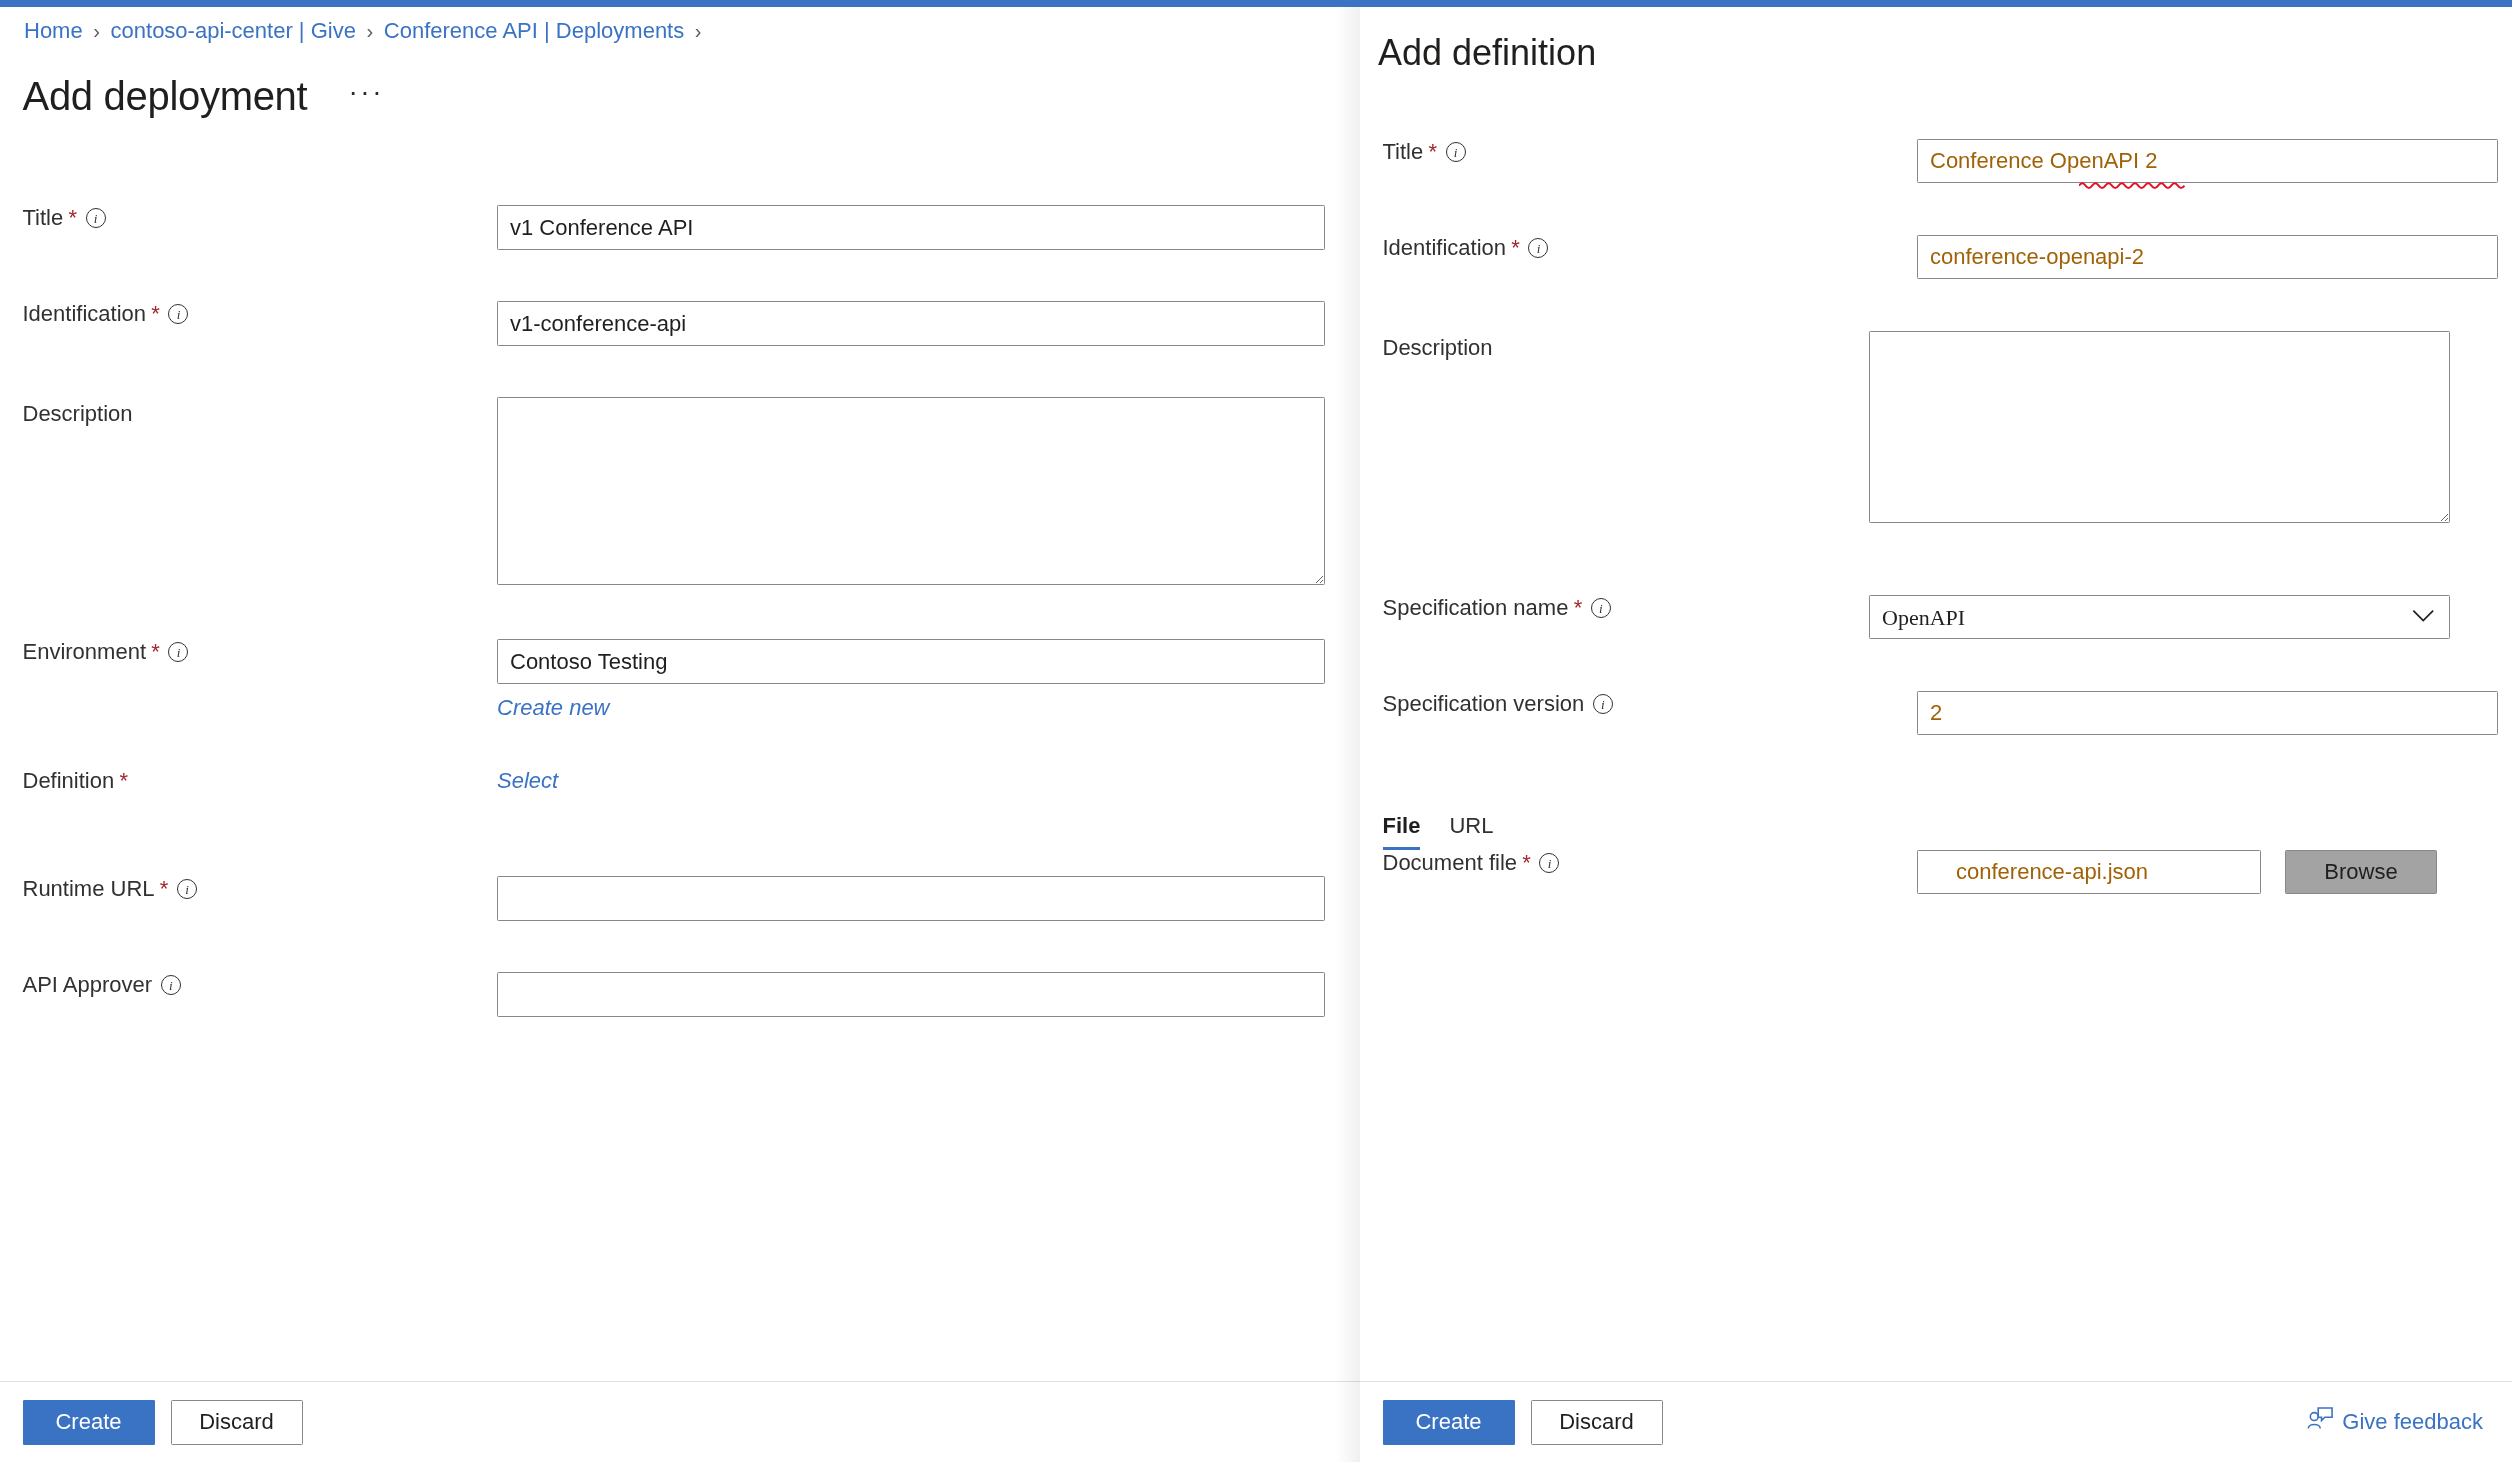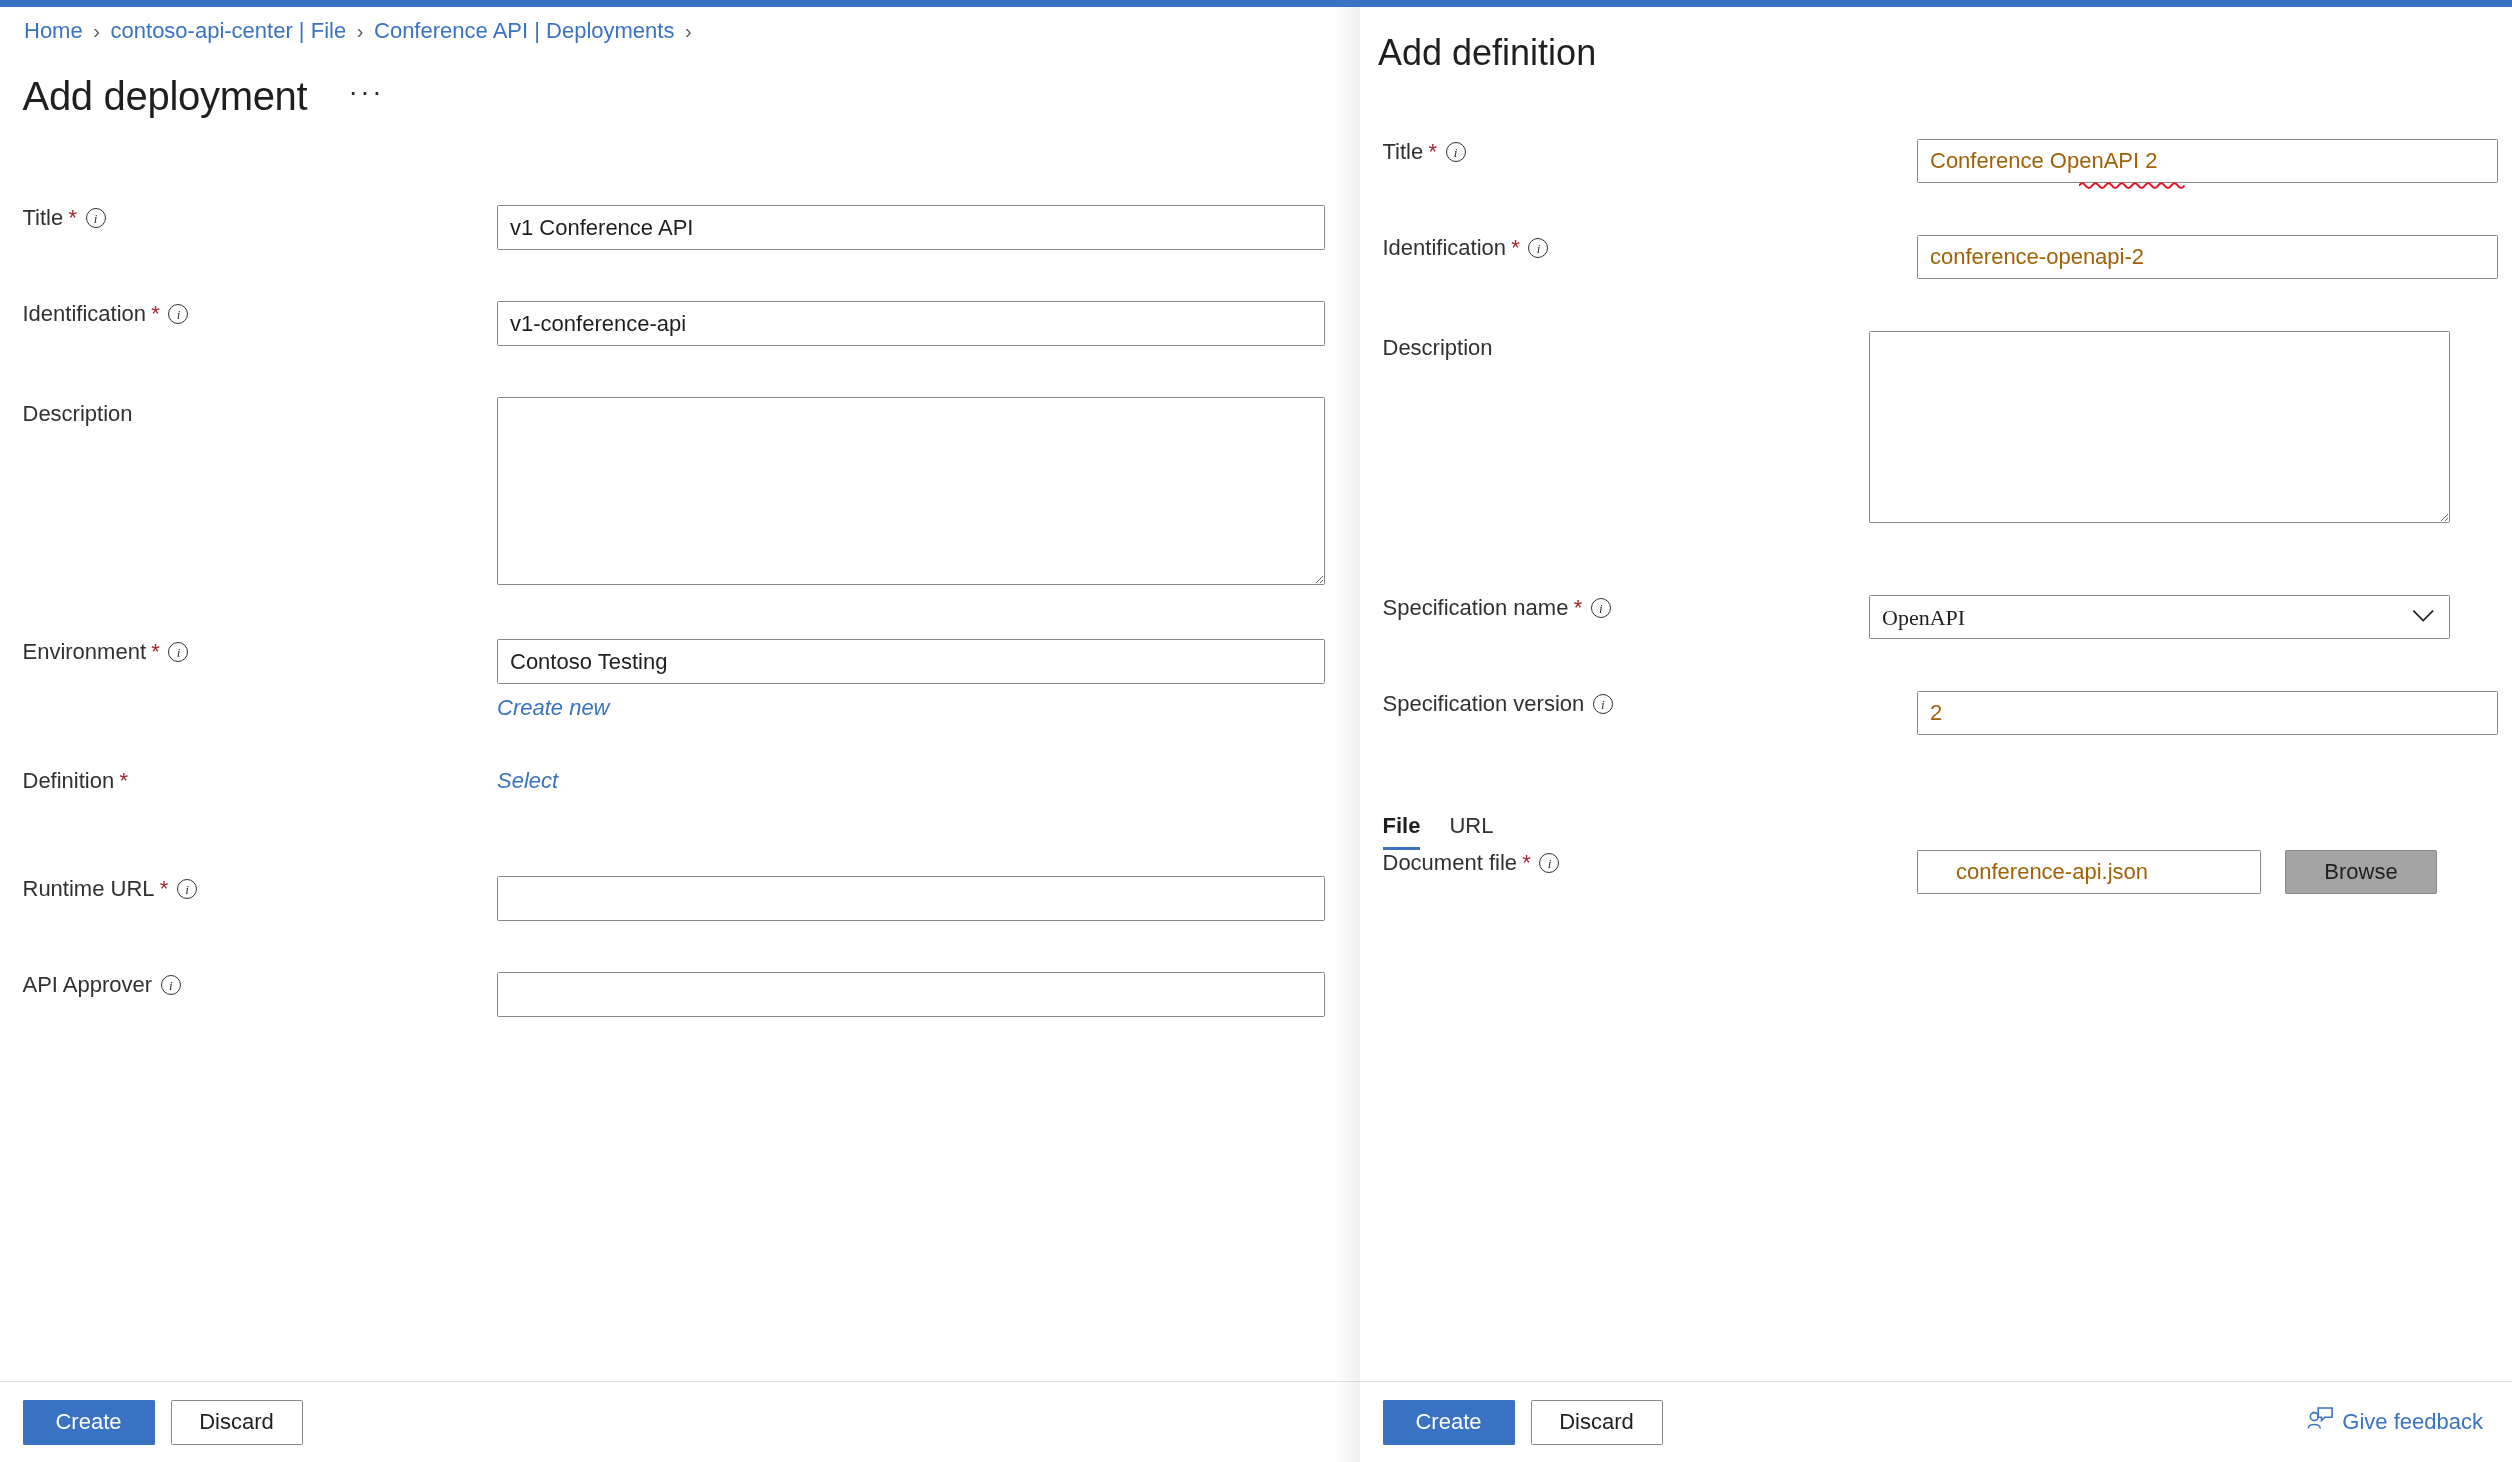--- a/index.html
+++ b/index.html
@@ -250,21 +250,21 @@
 </head>
 <body>
 
 <div class="topbar"></div>
 
 <div class="blade-left">
 
   <div class="breadcrumb">
     <span class="crumb-link">Home</span>
     <span class="crumb-sep">›</span>
-    <span class="crumb-link">contoso-api-center | File</span>
+    <span class="crumb-link">contoso-api-center | Give</span>
     <span class="crumb-sep">›</span>
     <span class="crumb-link">Conference API | Deployments</span>
     <span class="crumb-sep">›</span>
   </div>
 
   <div class="page-title-row">
     <div class="page-title">Add deployment</div>
     <div class="ellipsis-btn">···</div>
   </div>
 

